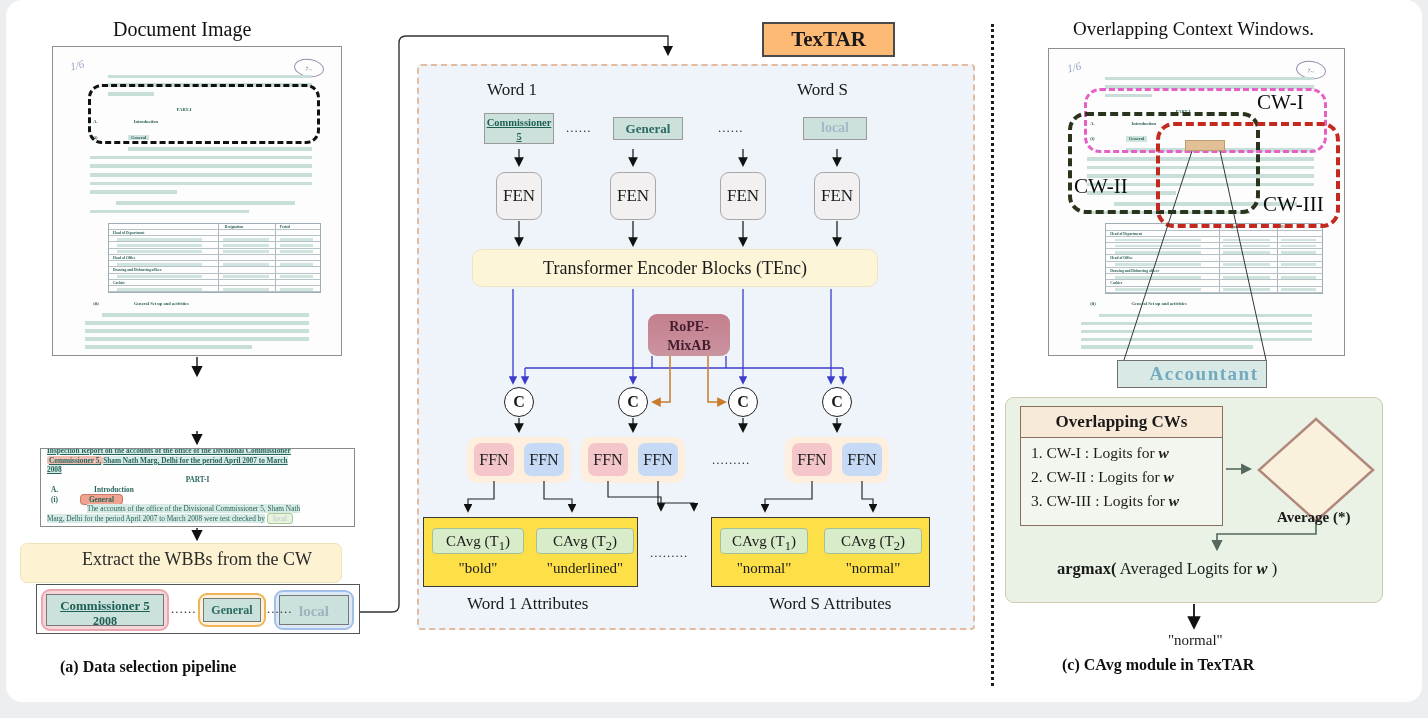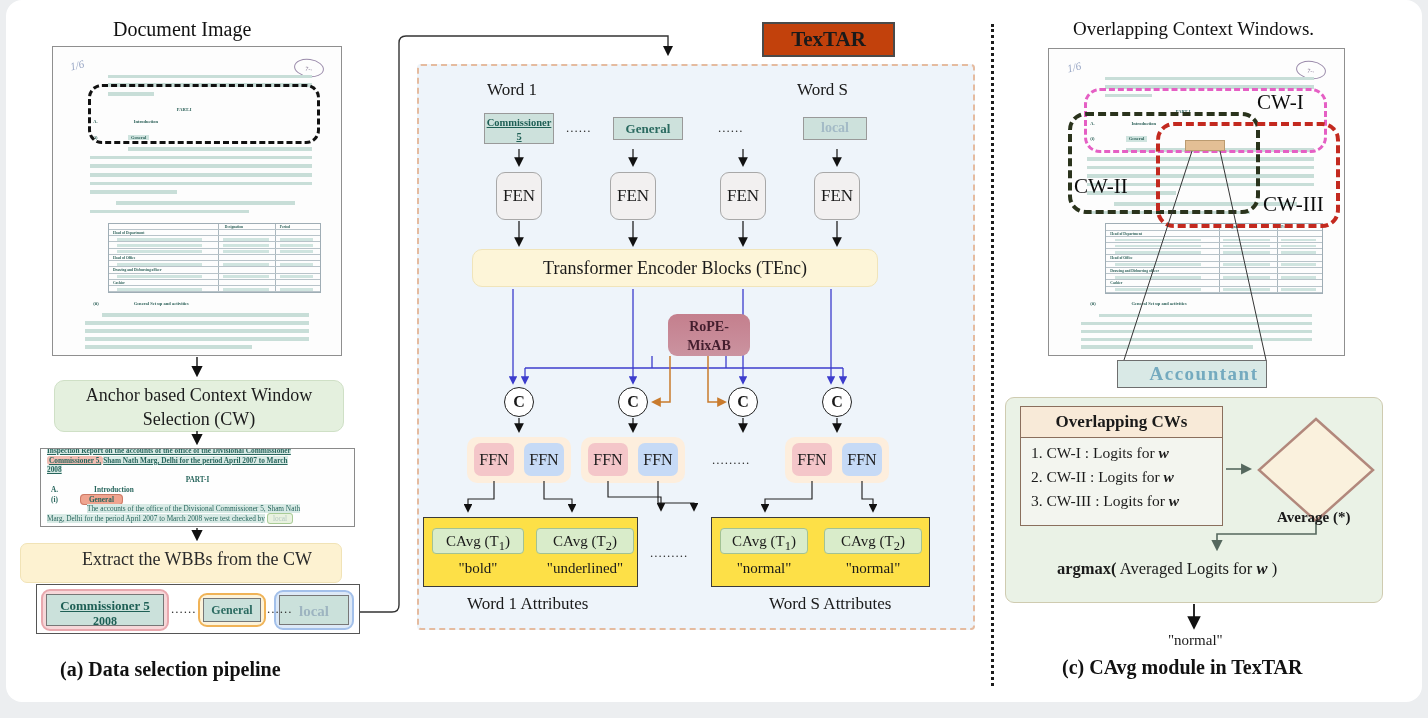--- a/index.html
+++ b/index.html
@@ -5,21 +5,21 @@
   html,body{margin:0;padding:0;background:#eceef0;}
   *{box-sizing:border-box;}
   #canvas{position:relative;width:1428px;height:718px;font-family:"Liberation Serif","DejaVu Serif",serif;color:#1a1a1a;overflow:hidden;}
   .card{position:absolute;left:6px;top:0;width:1416px;height:702px;background:#ffffff;border-radius:16px;}
   .abs{position:absolute;}
   svg#wires{position:absolute;left:0;top:0;z-index:3;pointer-events:none;}
   .z4{z-index:4;}
 
   
   .paneltitle{font-size:20px;color:#111;white-space:nowrap;z-index:2;}
-  .caption{font-size:20px;font-weight:bold;color:#111;white-space:nowrap;z-index:2;}
+  .caption{font-size:16px;font-weight:bold;color:#111;white-space:nowrap;z-index:2;}
 
   
   .docimg{background:#fdfdfd;border:1px solid #8f8f8f;z-index:1;}
   .docimg .stamp{position:absolute;right:6%;top:4%;width:30px;height:18px;border:1px solid #9a8aaa;border-radius:50%;transform:rotate(8deg);font-size:6px;color:#7a6a8a;text-align:center;line-height:18px;}
   .dashzone{border:3px dashed #111;border-radius:14px;z-index:2;}
   .dtable{position:absolute;left:19%;top:57%;width:74%;height:23%;border:1px solid #9fadb5;}
 
   
   .cwcrop{background:#fefefe;border:1px solid #8a8a8a;overflow:hidden;padding:2px 6px 4px 6px;z-index:2;}
   .cwl{font-size:7.3px;line-height:9.7px;color:#27655c;white-space:nowrap;}
@@ -40,26 +40,26 @@
   .chip{position:absolute;border-radius:9px;}
   .chip .inner{position:absolute;inset:3px;border:1px solid #777;background:#cbe1db;overflow:hidden;text-align:center;}
   .chip.pink{background:#f6d7d9;border:2px solid #e8a8ae;}
   .chip.gold{background:#fcf3da;border:2px solid #f0b357;}
   .chip.blue{background:#dde9f7;border:2px solid #a3c0ea;}
   .wtxt{font-weight:bold;color:#1e5f55;}
   .dots{color:#333;letter-spacing:1px;font-size:13px;z-index:2;white-space:nowrap;}
 
   
   .bpanel{background:#eef4fa;border:2px dashed #e5bb9f;border-radius:4px;z-index:1;}
-  .textarbox{background:#c2410c;border:2px solid #4a4a4a;font-weight:bold;font-size:21px;text-align:center;line-height:31px;z-index:4;}
+  .textarbox{background:#fdba74;border:2px solid #4a4a4a;font-weight:bold;font-size:21px;text-align:center;line-height:31px;z-index:4;}
   .wordlabel{font-size:17px;z-index:2;white-space:nowrap;}
   .wimg{border:1px solid #999;background:#cde1dc;text-align:center;overflow:hidden;z-index:2;}
   .fen{background:#f2f0f0;border:1px solid #a8a8a8;border-radius:9px;font-size:17px;text-align:center;line-height:46px;z-index:4;}
   .tenc{background:#fdf5d8;border:1px solid #f0e4ba;border-radius:10px;font-size:18px;text-align:center;line-height:36px;z-index:4;}
-  .rope{background:linear-gradient(#c47f8d,#cb93a0);border-radius:9px;color:#441e2e;font-weight:bold;font-size:14px;text-align:center;line-height:19px;padding-top:3px;z-index:4;margin-left:20px;}
+  .rope{background:linear-gradient(#c47f8d,#cb93a0);border-radius:9px;color:#441e2e;font-weight:bold;font-size:14px;text-align:center;line-height:19px;padding-top:3px;z-index:4;}
   .ccirc{width:30px;height:30px;border:1.6px solid #222;border-radius:50%;background:#fff;font-weight:bold;font-size:16px;text-align:center;line-height:27px;z-index:4;}
   .ffngroup{background:#fdeedd;border-radius:10px;z-index:2;}
   .ffn{position:absolute;top:6px;width:40px;height:33px;border-radius:7px;font-size:16px;text-align:center;line-height:33px;color:#1c1c1c;}
   .ffn.pinkf{background:#f4c6c9;}
   .ffn.bluef{background:#c6daf6;}
   .graybox{background:#fde047;border:1.3px solid #3a3a3a;z-index:4;}
   .cavg{position:absolute;top:10px;height:26px;background:#d9ecca;border:1px solid #a3c293;border-radius:4px;font-size:15px;text-align:center;line-height:24px;z-index:5;}
   .quote{position:absolute;top:42px;font-size:15px;text-align:center;z-index:5;}
   .attrlabel{font-size:17px;z-index:2;white-space:nowrap;}
 
@@ -225,21 +225,20 @@
       <div style="position: absolute; left: 14%; top: 82.5%; font-size: 4.5px; line-height: 5.5px; color: rgb(45, 97, 89); font-weight: bold; white-space: nowrap;">(ii)</div>
       <div style="position: absolute; left: 28%; top: 82.5%; font-size: 4.5px; line-height: 5.5px; color: rgb(45, 97, 89); font-weight: bold; white-space: nowrap;">General Set up and activities</div>
       <div style="position: absolute; left: 17%; top: 86.5%; width: 72%; height: 1.2%; background: rgb(200, 222, 216);"></div>
       <div style="position: absolute; left: 11%; top: 89.1%; width: 78%; height: 1.2%; background: rgb(200, 222, 216);"></div>
       <div style="position: absolute; left: 11%; top: 91.7%; width: 78%; height: 1.2%; background: rgb(200, 222, 216);"></div>
       <div style="position: absolute; left: 11%; top: 94.3%; width: 78%; height: 1.2%; background: rgb(200, 222, 216);"></div>
       <div style="position: absolute; left: 11%; top: 96.7%; width: 58%; height: 1.2%; background: rgb(200, 222, 216);"></div>
     </div>
   <div class="abs dashzone" style="left:88px;top:84px;width:232px;height:60px;"></div>
 
-  <div class="abs greenbox-big" style="left:54px;top:380px;width:290px;height:52px;">Anchor based Context Window Selection (CW)</div>
 
   <div class="abs cwcrop" id="cw-crop" style="left:40px;top:448px;width:315px;height:79px;">
       <div id="cw-lines">
         <div class="cwl" style="margin-top: -5px;"><span class="tealhl boldu blurline">Inspection Report on the accounts of the office of the Divisional Commissioner</span></div>
         <div class="cwl"><span class="pinkhl boldu">Commissioner 5,</span><span class="tealhl boldu">Sham Nath Marg, Delhi for the period April 2007 to March</span></div>
         <div class="cwl"><span class="tealhl boldu">2008</span></div>
         <div class="cwl ctr"><span class="bold">PART-I</span></div>
         <div class="cwl" style="padding-left: 4px;"><span class="bold">A.</span><span class="bold ml36">Introduction</span></div>
         <div class="cwl" style="padding-left: 4px;"><span class="bold">(i)</span><span class="salmonbox bold">General</span></div>
         <div class="cwl" style="padding-left: 40px;"><span class="tealhl">The accounts of the office of the Divisional Commissioner 5, Sham Nath</span></div>

